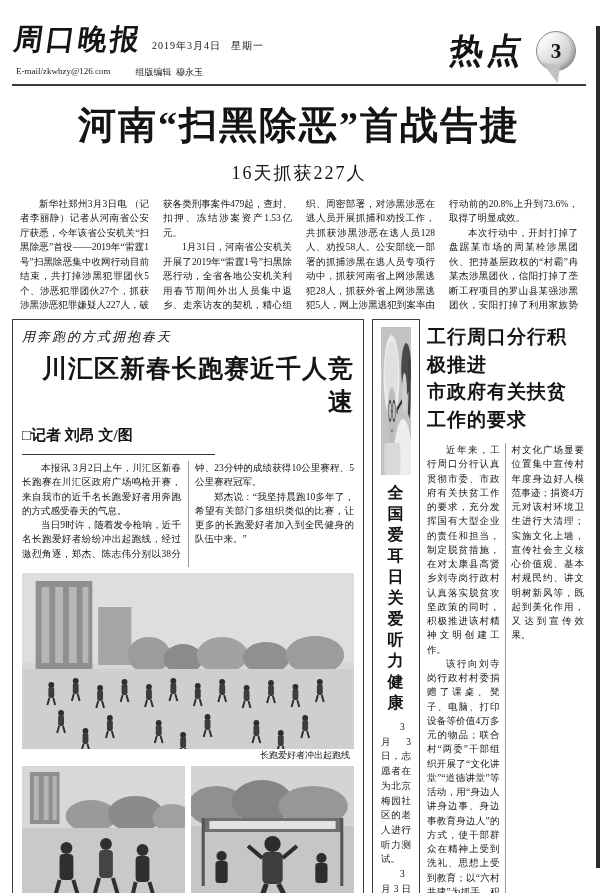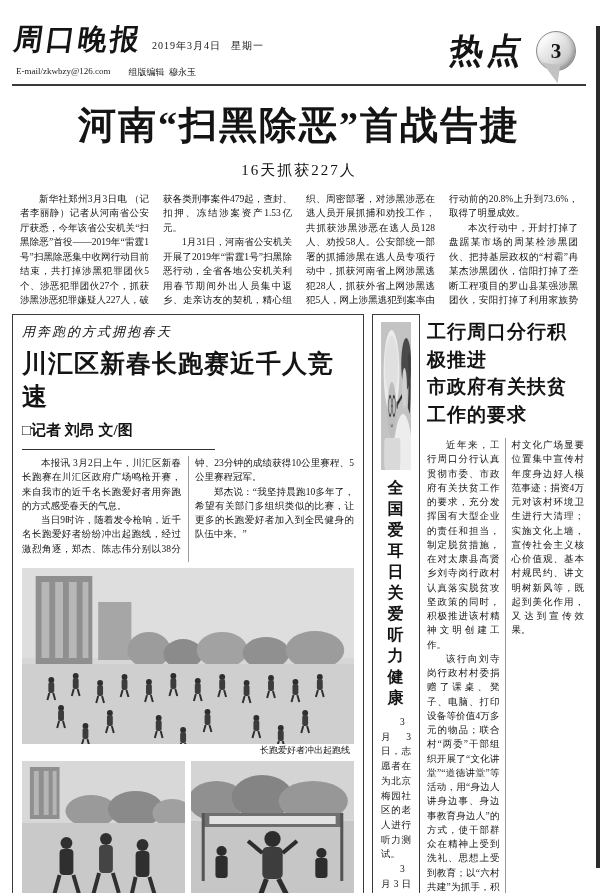--- a/index.html
+++ b/index.html
@@ -11,53 +11,53 @@
     padding:20px 14px 0 12px;
   }
   .edge-right { position:absolute; top:26px; right:0; width:4px; height:842px; background:#2b2b2b; }
 
   
   .masthead { display:flex; justify-content:space-between; align-items:flex-start; height:62px; padding:0 10px 0 2px; }
   .mast-left { display:flex; flex-direction:column; gap:6px; }
   .logo-row { display:flex; align-items:baseline; gap:10px; }
   .logo { font-size:29px; font-weight:bold; transform:skewX(-8deg); letter-spacing:3px; }
   .date-line { font-size:10px; letter-spacing:1px; display:flex; gap:10px; }
-  .info-line { font-size:9px; color:#222; display:flex; gap:18px; padding-left:2px; }
+  .info-line { font-size:9px; color:#222; display:flex; gap:25px; padding-left:2px; }
   .mast-right { display:flex; align-items:center; gap:10px; margin-top:8px; }
   .section-name { font-size:34px; font-weight:bold; transform:skewX(-10deg); letter-spacing:4px; }
   .page-badge {
     position:relative; width:40px; height:40px; border-radius:50%;
     background:linear-gradient(135deg,#fafafa 20%,#b9b9b9 95%);
     border:1px solid #8a8a8a; box-shadow:inset -2px -2px 4px rgba(0,0,0,.25);
     display:flex; align-items:center; justify-content:center;
     font-size:21px; font-weight:bold; z-index:2;
   }
   .page-badge .tail {
     position:absolute; bottom:-12px; left:4px; width:0; height:0; z-index:1;
     border-left:18px solid transparent; border-top:18px solid #c2c2c2;
     transform:rotate(8deg);
   }
   .mast-rule { border-bottom:2px solid #3a3a3a; margin-top:2px; }
 
   
   .lead-head { text-align:center; padding:14px 0 2px; }
   .lead-head h1 { font-size:38px; font-weight:900; letter-spacing:2px; font-family:"Liberation Serif", serif; }
-  .lead-sub { text-align:center; font-size:15px; letter-spacing:2px; margin-top:8px; }
+  .lead-sub { text-align:center; font-size:18px; letter-spacing:2px; margin-top:8px; }
   .lead-body {
     margin:12px 8px 6px; height:116px; overflow:hidden;
     column-count:4; column-gap:14px; column-fill:auto;
     font-size:9.5px; line-height:1.52; text-align:justify;
   }
   .lead-body p, .body-cols p { text-indent:2em; }
 
   
   .main-row { display:flex; gap:8px; margin-top:4px; height:620px; }
   .race-box { flex:0 0 352px; border:1px solid #3c3c3c; padding:6px 9px; display:flex; flex-direction:column; overflow:hidden; }
   .race-kicker { font-size:13px; font-style:italic; letter-spacing:2px; margin:2px 0 6px; }
-  .race-title { font-size:25px; font-weight:bold; text-align:left; letter-spacing:1px; font-family:"Liberation Sans", sans-serif; margin-bottom:8px; }
+  .race-title { font-size:25px; font-weight:bold; text-align:right; letter-spacing:1px; font-family:"Liberation Sans", sans-serif; margin-bottom:8px; }
   .race-byline { font-size:15px; font-weight:bold; border-bottom:1px solid #333; width:58%; padding-bottom:9px; margin-bottom:6px; }
   .race-cols {
     height:106px; overflow:hidden; column-count:2; column-gap:14px; column-fill:auto;
     column-rule:1px solid #9a9a9a;
     font-size:9.5px; line-height:1.5; text-align:justify; margin-bottom:6px;
   }
   .photo-lg { width:100%; height:176px; display:block; background:#d7d7d7; }
   .caption-r { font-size:9px; text-align:right; padding:0 4px 4px; }
   .photo-row { display:flex; gap:6px; }
   .photo-cell { flex:1; display:flex; flex-direction:column; }

